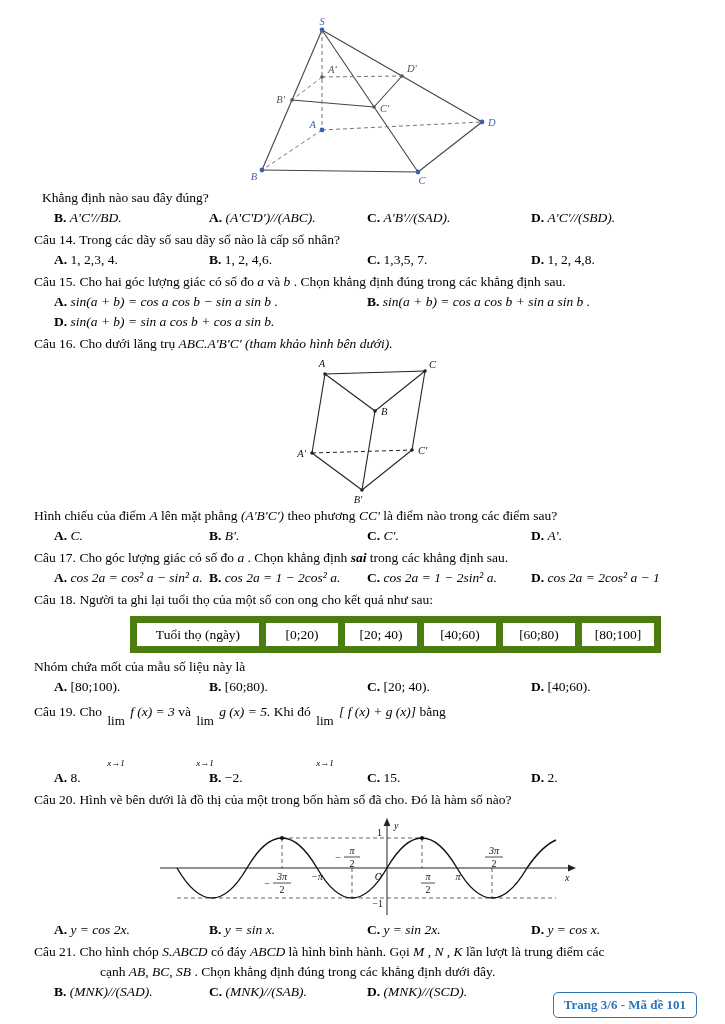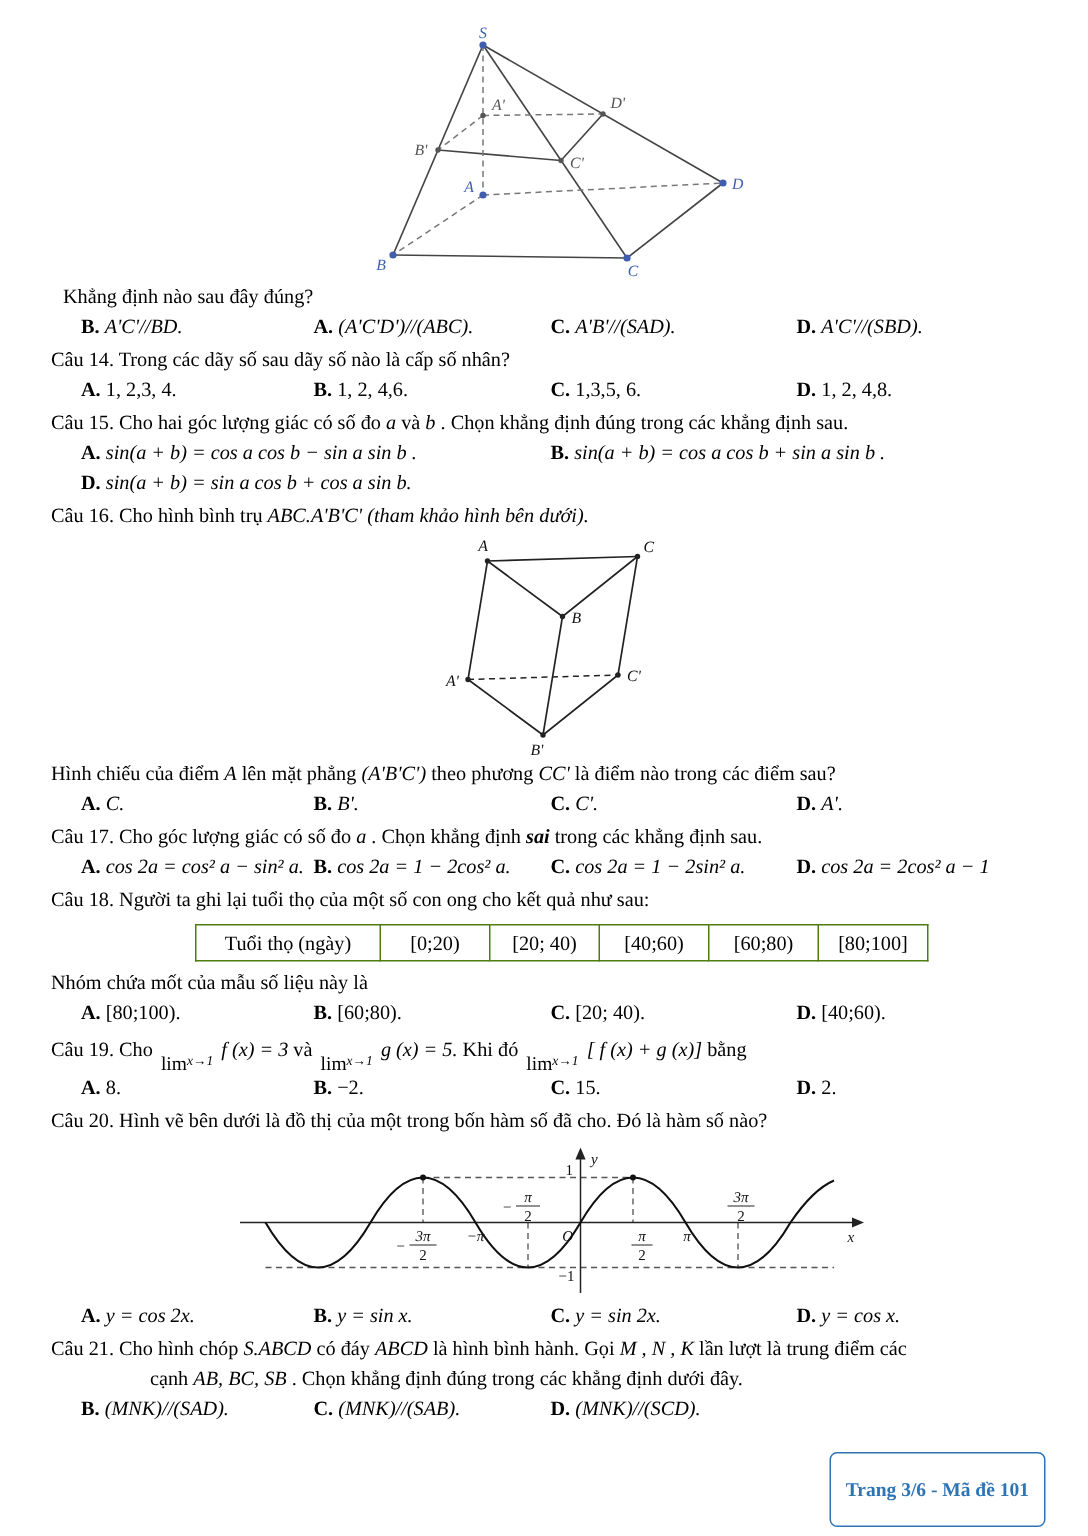--- a/index.html
+++ b/index.html
@@ -9,39 +9,39 @@
   .qline{line-height:20px;margin:0;}
   .q19line{line-height:26px;}
   .qb{font-weight:normal;}
   .it,.math{font-style:italic;}
   .bi{font-weight:bold;font-style:italic;margin-top:12px;}
   .indent1{padding-left:8px;}
   .indent2{padding-left:66px;}
   .opts{display:grid;grid-template-columns:155px 158px 164px auto;padding-left:20px;line-height:20px;margin:0 0 2px 0;}
   .opts-2col{grid-template-columns:313px auto;}
   .okey{font-weight:bold;}
-  .lim{display:inline-flex;flex-direction:row;align-items:flex-start;vertical-align:-9px;line-height:1;margin:0 2px;}
+  .lim{display:inline-flex;flex-direction:column;align-items:flex-end;vertical-align:-9px;line-height:1;margin:0 2px;gap:32px;}
   .lim .lw{font-style:normal;font-size:13px;line-height:12px;}
   .lim .ls{font-size:9px;font-style:italic;line-height:9px;}
   .fig{display:block;}
   .fig-pyramid{margin:16px 0 0 206px;}
   .fig-prism{margin:2px 0 0 258px;}
   .fig-graph{margin:2px 0 0 108px;}
   .fig text{font-family:"Liberation Serif","DejaVu Serif",serif;}
   .figlab text{font-size:10.5px;font-style:italic;}
   .figlab.blue text{fill:#3f5fae;}
   .figlab.gray text{fill:#555;}
   .figlab.dark text{fill:#111;}
   .glab text{font-size:10px;fill:#111;}
   .glab text.it{font-style:italic;}
   .freq-table{border-collapse:collapse;margin:6px 0 4px 96px;}
-  .freq-table td{border:1px solid #4d7c0f;padding:3px 8px;text-align:center;font-size:13.5px;min-width:56px;line-height:17px;}
+  .freq-table td{border:7px solid #4d7c0f;padding:3px 8px;text-align:center;font-size:13.5px;min-width:56px;line-height:17px;}
   .freq-table td.c0{min-width:106px;text-align:center;}
   .footer-box{position:absolute;right:28px;bottom:22px;border:1.5px solid #2e74b5;border-radius:5px;
-              padding:16px 10px;color:#2e74b5;font-size:13px;font-weight:bold;background:#fff;}
+              padding:4px 10px;color:#2e74b5;font-size:13px;font-weight:bold;background:#fff;}
 </style>
 </head>
 <body>
 
 <div class="page">
 
   <svg class="fig fig-pyramid" width="270" height="172" viewBox="0 0 270 172">
     <g stroke="#444" stroke-width="1.1" fill="none">
       <path d="M82,14 L22,154"></path>
         <path d="M82,14 L178,156"></path>
@@ -96,41 +96,41 @@
     <span class="opt"><b class="okey">D.</b> <span class="math">A'C'//(SBD).</span></span>
   </div>
 
   <div class="qline">
     <span class="qb">Câu 14.</span>
     <span>Trong các dãy số sau dãy số nào là cấp số nhân?</span>
   </div>
   <div class="opts">
     <span class="opt"><b class="okey">A.</b> <span>1, 2,3, 4.</span></span>
     <span class="opt"><b class="okey">B.</b> <span>1, 2, 4,6.</span></span>
-    <span class="opt"><b class="okey">C.</b> <span>1,3,5, 6.</span></span>
+    <span class="opt"><b class="okey">C.</b> <span>1,3,5, 7.</span></span>
     <span class="opt"><b class="okey">D.</b> <span>1, 2, 4,8.</span></span>
   </div>
 
   <div class="qline">
     <span class="qb">Câu 15.</span>
     <span>Cho hai góc lượng giác có số đo</span>
     <span class="math">a</span>
     <span>và</span>
     <span class="math">b</span>
     <span>. Chọn khẳng định đúng trong các khẳng định sau.</span>
   </div>
   <div class="opts opts-2col">
     <span class="opt"><b class="okey">A.</b> <span class="math">sin(a + b) = cos a cos b − sin a sin b .</span></span>
     <span class="opt"><b class="okey">B.</b> <span class="math">sin(a + b) = cos a cos b + sin a sin b .</span></span>
     <span class="opt"><b class="okey">D.</b> <span class="math">sin(a + b) = sin a cos b + cos a sin b.</span></span>
   </div>
 
   <div class="qline">
     <span class="qb">Câu 16.</span>
-    <span>Cho hình bình trụ</span>
+    <span>Cho dưới lăng trụ</span>
     <span class="math">ABC.A'B'C'</span>
     <span class="it">(tham khảo hình bên dưới).</span>
   </div>
 
   <svg class="fig fig-prism" width="170" height="150" viewBox="0 0 170 150">
     <g stroke="#222" stroke-width="1.1" fill="none">
       <path d="M33,18 L133,15"></path>
         <path d="M33,18 L83,55"></path>
         <path d="M83,55 L133,15"></path>
       <path d="M33,18 L20,97"></path>

